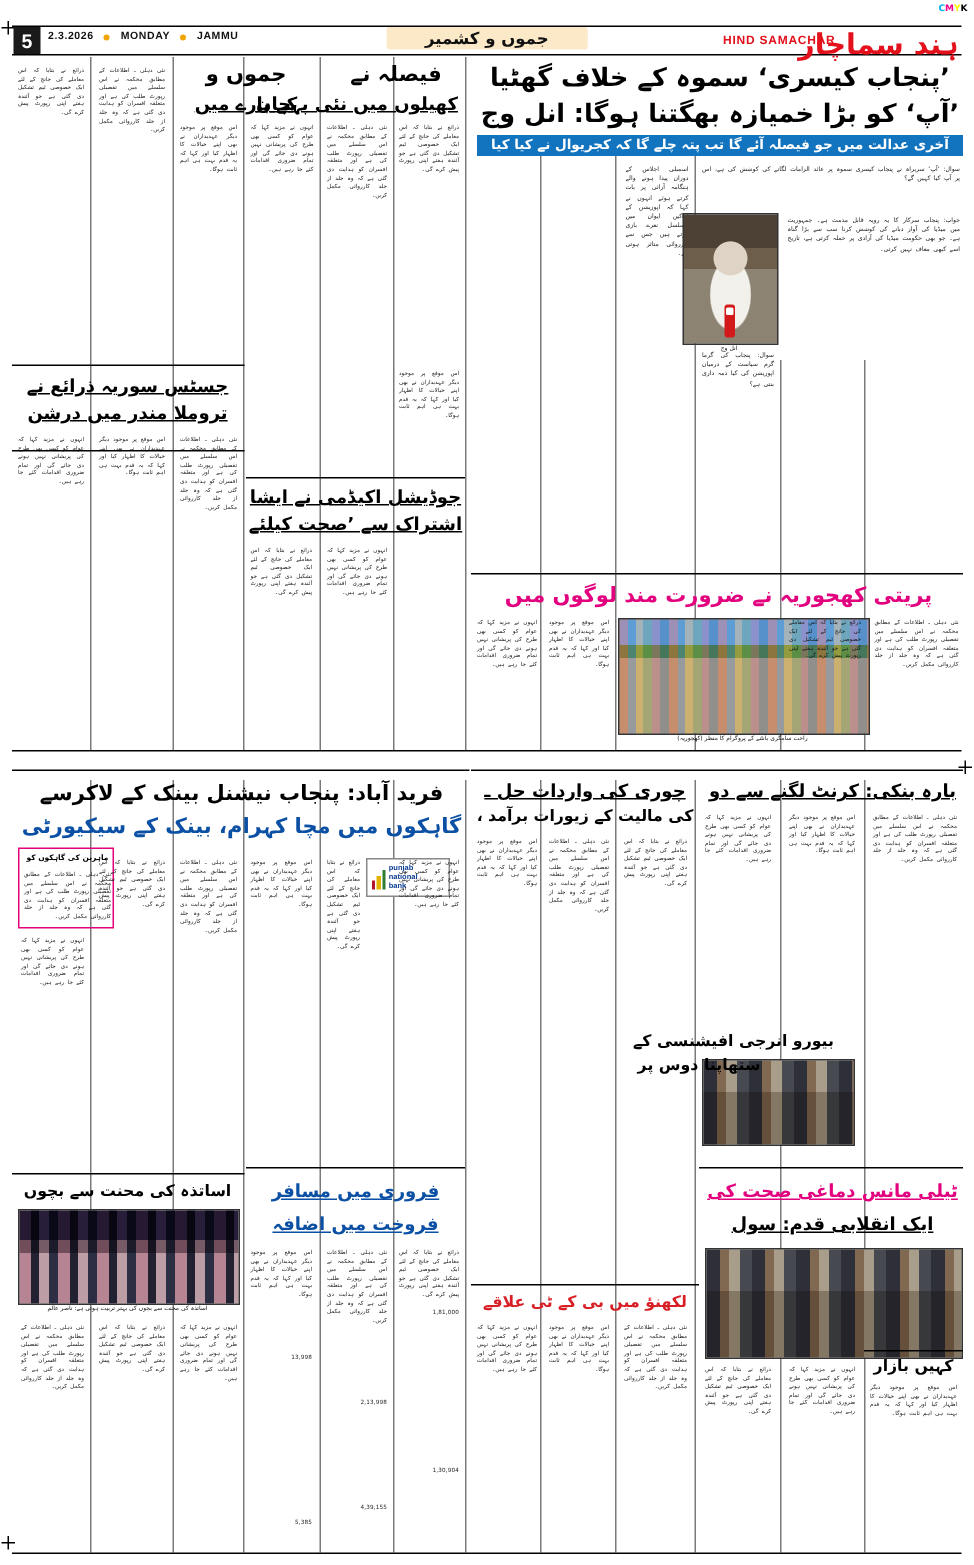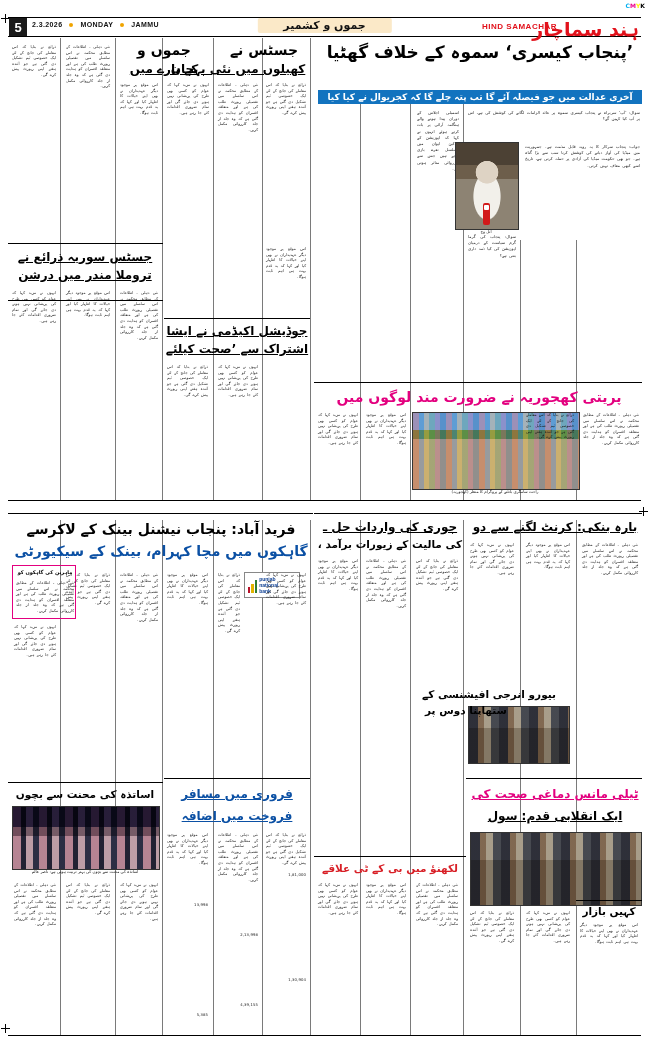--- a/index.html
+++ b/index.html
@@ -113,33 +113,34 @@
   <div class="colsep" style="left:213px;top:38px;height:462px;"></div>
   <div class="colsep" style="left:262px;top:38px;height:462px;"></div>
   <div class="colsep" style="left:310px;top:38px;height:462px;"></div>
   <div class="colsep" style="left:360px;top:100px;height:400px;"></div>
   <div class="colsep" style="left:410px;top:100px;height:400px;"></div>
   <div class="colsep" style="left:463px;top:100px;height:400px;"></div>
   <div class="colsep" style="left:520px;top:240px;height:260px;"></div>
   <div class="colsep" style="left:576px;top:240px;height:260px;"></div>
 
   <div class="blk hl hl-xl" style="left:318px;top:40px;width:324px;height:24px;line-height:24px;">’پنجاب کیسری‘ سموہ کے خلاف گھٹیا حرکت کا</div>
+  <div class="blk hl hl-xl" style="left:318px;top:64px;width:324px;height:24px;line-height:24px;">’آپ‘ کو بڑا خمیازہ بھگتنا ہوگا: انل وج</div>
   <div class="blk ribbon" style="left:318px;top:90px;width:324px;height:14px;line-height:9px;">آخری عدالت میں جو فیصلہ آئے گا تب پتہ چلے گا کہ کجریوال نے کیا کیا ہے</div>
 
   <div class="blk body-txt" style="left:415px;top:108px;width:46px;height:250px;">اسمبلی اجلاس کے دوران پیدا ہونے والے ہنگامہ آرائی پر بات کرتے ہوئے انہوں نے کہا کہ اپوزیشن کے اراکین ایوان میں مسلسل نعرے بازی کرتے ہیں جس سے کارروائی متاثر ہوتی ہے۔</div>
   <div class="blk body-txt" style="left:466px;top:108px;width:176px;height:32px;">سوال: ’آپ‘ سربراہ نے پنجاب کیسری سموہ پر عائد الزامات لگانے کی کوشش کی ہے، اس پر آپ کیا کہیں گے؟</div>
   <div class="blk body-txt" style="left:523px;top:142px;width:119px;height:216px;">جواب: پنجاب سرکار کا یہ رویہ قابل مذمت ہے۔ جمہوریت میں میڈیا کی آواز دبانے کی کوشش کرنا سب سے بڑا گناہ ہے۔ جو بھی حکومت میڈیا کی آزادی پر حملہ کرتی ہے، تاریخ اسے کبھی معاف نہیں کرتی۔</div>
   <div class="blk body-txt" style="left:466px;top:232px;width:52px;height:126px;">سوال: پنجاب کی گرما گرم سیاست کے درمیان اپوزیشن کی کیا ذمہ داری بنتی ہے؟</div>
 
   <div class="photo ph-portrait" style="left:455px;top:142px;width:62px;height:86px;">
     <div class="mic" style="left:27px;top:60px;"></div>
   </div>
   <div class="blk cap" style="left:455px;top:229px;width:62px;height:7px;">انل وج</div>
 
-  <div class="blk hl hl-lg" style="left:216px;top:40px;width:96px;height:20px;line-height:20px;">جسٹس نے</div>
+  <div class="blk hl hl-lg" style="left:216px;top:40px;width:96px;height:20px;line-height:20px;">فیصلہ نے</div>
   <div class="blk hl hl-md" style="left:164px;top:60px;width:148px;height:18px;line-height:18px;">کھیلوں میں نئی پہچان دلائی، پرویز رسول</div>
   <div class="blk body-txt sm" style="left:216px;top:80px;width:44px;height:160px;">نئی دہلی ـ اطلاعات کے مطابق محکمہ نے اس سلسلے میں تفصیلی رپورٹ طلب کی ہے اور متعلقہ افسران کو ہدایت دی گئی ہے کہ وہ جلد از جلد کارروائی مکمل کریں۔</div>
   <div class="blk body-txt sm" style="left:264px;top:80px;width:44px;height:160px;">ذرائع نے بتایا کہ اس معاملے کی جانچ کے لئے ایک خصوصی ٹیم تشکیل دی گئی ہے جو آئندہ ہفتے اپنی رپورٹ پیش کرے گی۔</div>
   <div class="blk body-txt sm" style="left:165px;top:80px;width:46px;height:160px;">انہوں نے مزید کہا کہ عوام کو کسی بھی طرح کی پریشانی نہیں ہونے دی جائے گی اور تمام ضروری اقدامات کئے جا رہے ہیں۔</div>
 
   <div class="blk hl hl-lg" style="left:118px;top:40px;width:92px;height:20px;line-height:20px;">جموں و کشمیر</div>
   <div class="blk hl hl-md" style="left:118px;top:60px;width:92px;height:18px;line-height:18px;">کے بارے میں</div>
   <div class="blk body-txt sm" style="left:118px;top:80px;width:42px;height:150px;">اس موقع پر موجود دیگر عہدیداران نے بھی اپنے خیالات کا اظہار کیا اور کہا کہ یہ قدم بہت ہی اہم ثابت ہوگا۔</div>
   <div class="blk body-txt sm" style="left:64px;top:42px;width:48px;height:190px;">نئی دہلی ـ اطلاعات کے مطابق محکمہ نے اس سلسلے میں تفصیلی رپورٹ طلب کی ہے اور متعلقہ افسران کو ہدایت دی گئی ہے کہ وہ جلد از جلد کارروائی مکمل کریں۔</div>
   <div class="blk body-txt sm" style="left:10px;top:42px;width:48px;height:190px;">ذرائع نے بتایا کہ اس معاملے کی جانچ کے لئے ایک خصوصی ٹیم تشکیل دی گئی ہے جو آئندہ ہفتے اپنی رپورٹ پیش کرے گی۔</div>

